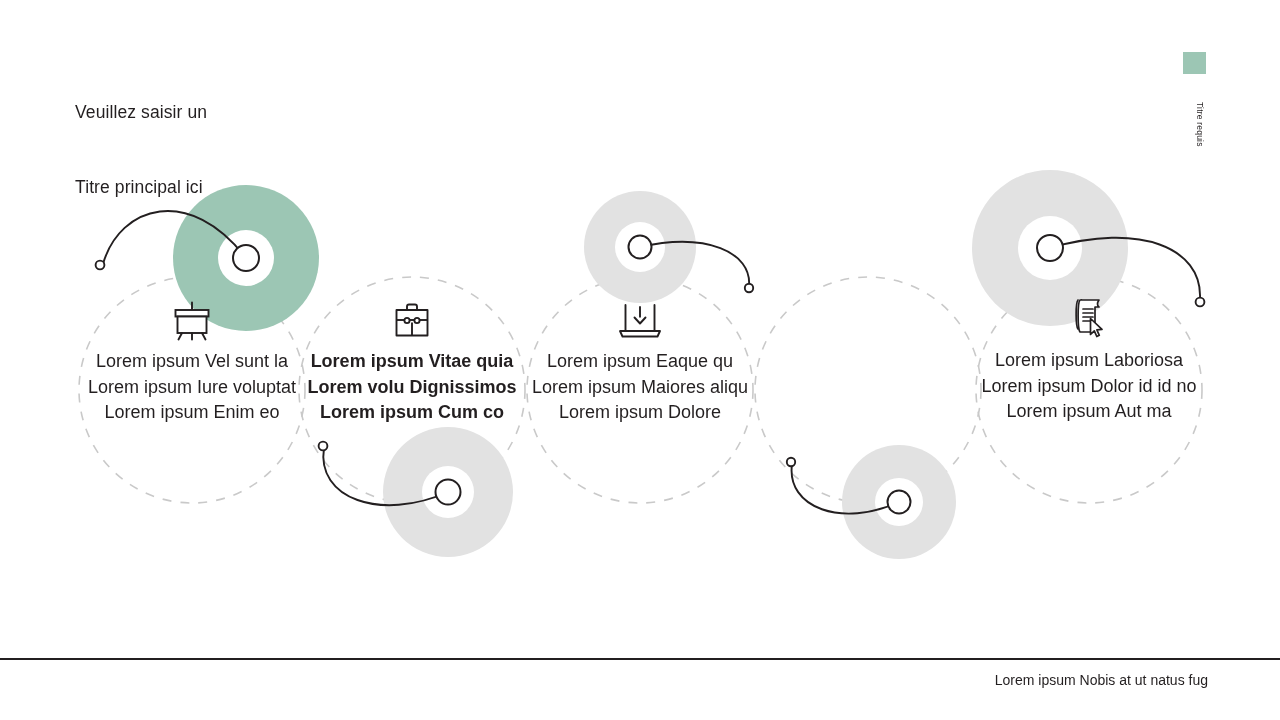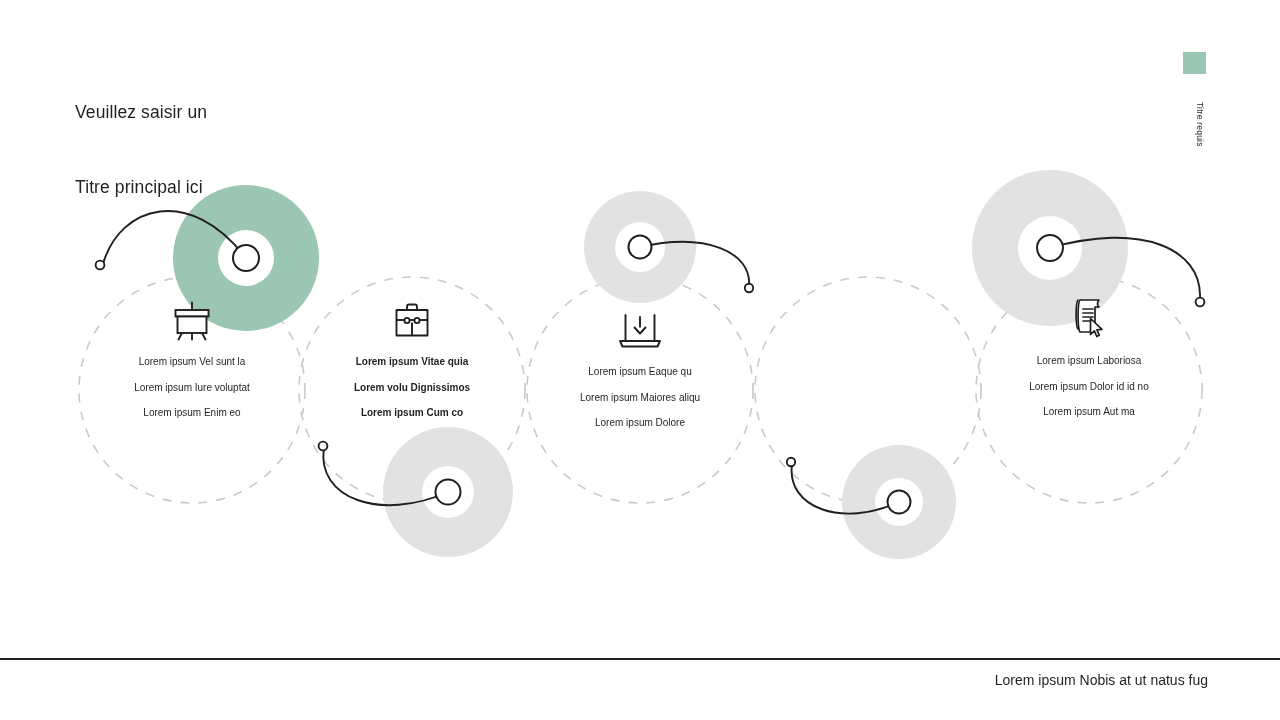--- a/index.html
+++ b/index.html
@@ -81,30 +81,30 @@
     text-align: center;
   }
   .col-icon {
     height: 48px;
     display: flex;
     align-items: flex-end;
     justify-content: center;
     margin-bottom: 8px;
   }
   .col-lines {
-    font-size: 10px;
+    font-size: 18px;
     line-height: 25.5px;
     color: #231f20;
     white-space: nowrap;
   }
   .col-line { display: block; }
 
   .c1 { left: 77px;  top: 293px; }
   .c2 { left: 297px; top: 293px; font-weight: bold; }
-  .c3 { left: 525px; top: 303px; }
+  .c3 { left: 525px; top: 293px; }
   .c4 { left: 753px; top: 293px; }
   .c5 { left: 974px; top: 292px; }
 </style>
 </head>
 <body>
 
 <div id="slide">
 
   <svg class="deco" viewBox="0 0 1280 720" width="1280" height="720">
 

